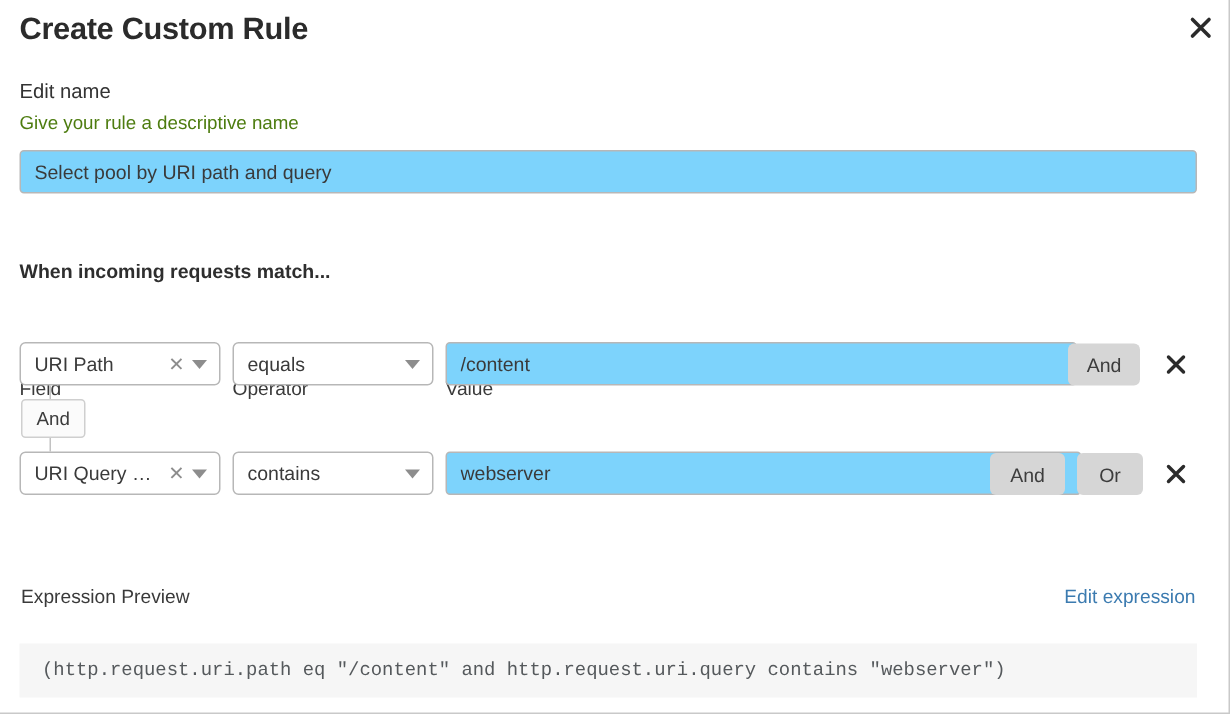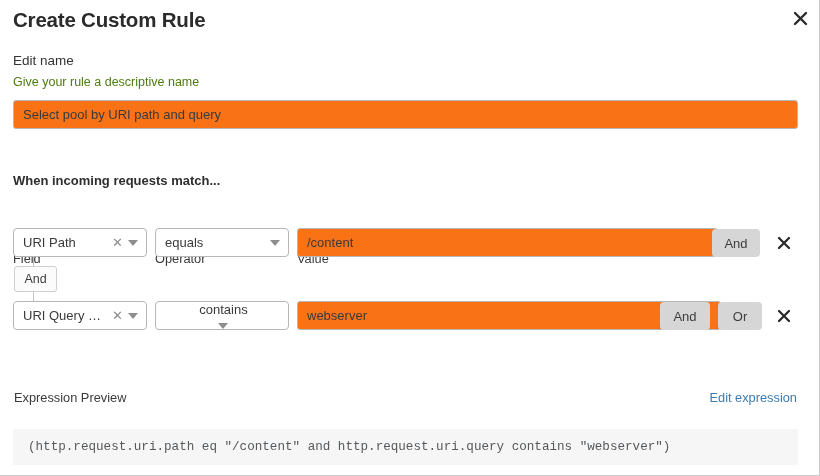--- a/index.html
+++ b/index.html
@@ -50,21 +50,21 @@
   .sublabel {
     position: absolute;
     font-size: 12.5px;
     color: #4d7c0f;
   }
   .text-input {
     position: absolute;
     height: 29px;
     border: 1px solid #b7b7b7;
     border-radius: 3px;
-    background: #f97316;
+    background: #7dd3fc;
     font-family: "Liberation Sans", sans-serif;
     font-size: 13px;
     color: #3a3a3a;
     padding: 0 9px;
     outline: none;
   }
   .text-input::placeholder { color: #a5a5a5; }
 
   
   .section-heading {
@@ -247,21 +247,21 @@
   <div class="conn-line" style="top:257px; height:10px;"></div>
   <div class="conn-badge">And</div>
   <div class="conn-line" style="top:292px; height:9px;"></div>
 
   <div class="select" style="left:13px; top:301px; width:134px;">
     <span class="sel-text">URI Query St...</span>
     <span class="clear-x">✕</span>
     <span class="caret"></span>
   </div>
 
-  <div class="select" style="left:155px; top:301px; width:134px;flex-direction:column;">
+  <div class="select" style="left:155px; top:301px; width:134px;">
     <span class="sel-text">contains</span>
     <span class="caret"></span>
   </div>
 
   <input class="text-input" type="text" style="left: 297px; top: 301px; width: 424px;" value="webserver">
 
   <button class="pill-btn" style="left:660px; top:302px; width:50px;">And</button>
 
   <button class="pill-btn" style="left:718px; top:302px; width:44px;">Or</button>
 

